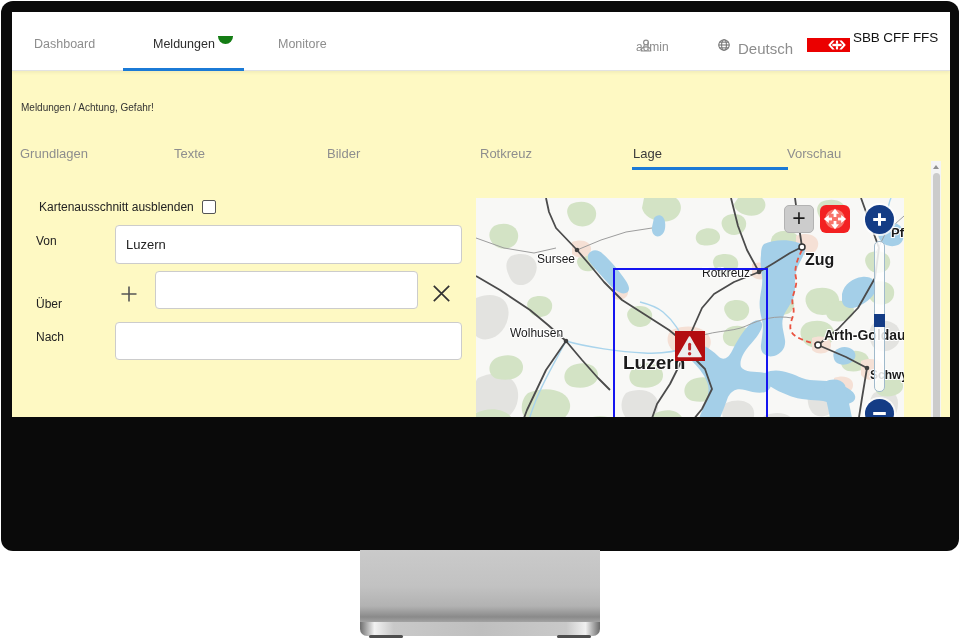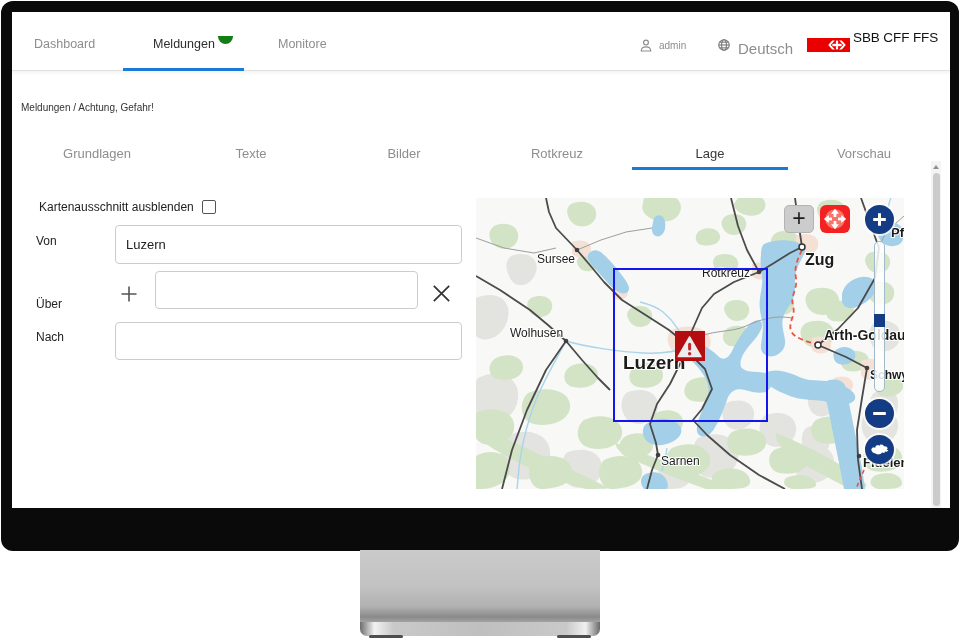--- a/index.html
+++ b/index.html
@@ -1,28 +1,28 @@
 <!DOCTYPE html>
 <html><head>
 <meta charset="utf-8">
 <style>
   * { margin:0; padding:0; box-sizing:border-box; }
   html,body { width:960px; height:638px; background:#fff; font-family:"Liberation Sans", sans-serif; overflow:hidden; }
   .abs { position:absolute; }
   .monitor { position:absolute; left:1px; top:1px; width:957.8px; height:549.5px; background:#0a0a0a; border-radius:12px; }
-  .screen { position:absolute; left:11px; top:11px; width:937.8px; height:496px; background:#ffffff; overflow:hidden; }
+  .screen { position:absolute; left:11px; top:11px; width:937.8px; height:405px; background:#fef9c3; overflow:hidden; }
   
   .nav { position:absolute; left:0; top:0; width:100%; height:59px; background:#fff; border-bottom:1px solid #e2e2e2; box-shadow:0 2px 3px rgba(0,0,0,0.05); }
   .navitem { position:absolute; font-size:12.5px; color:#8d8d8d; top:24.5px; white-space:nowrap; }
   .navitem.active { color:#2e2e2e; }
   .greenwedge { position:absolute; left:206px; top:24px; width:15px; height:7.5px; background:#157d15; border-radius:0 0 8px 8px; }
   .navline { position:absolute; left:111px; top:56px; width:121px; height:3px; background:#1b7ad6; }
   .crumb { position:absolute; left:9px; top:90px; font-size:10px; color:#333; }
   
-  .tab { position:absolute; top:134px; width:154px; text-align:center; font-size:13px; color:#8e8e8e; }
+  .tab { position:absolute; top:134px; width:154px; font-size:13px; color:#8e8e8e; }
   .tab.active { color:#3a3a3a; }
   .tabline { position:absolute; left:620px; top:155px; width:156px; height:3px; background:#1b7ad6; }
   
   .flabel { position:absolute; font-size:12px; color:#222; }
   .checkbox { position:absolute; left:190px; top:188px; width:14px; height:14px; border:1.5px solid #555; border-radius:2px; background:#fff; }
   .input { position:absolute; background:#fff; border:1px solid #ccc; border-radius:4px; font-size:13px; color:#222; }
   
   .map { position:absolute; left:464px; top:186px; width:428px; height:291px; overflow:hidden; background:#f8f8f6; }
   .graybtn { position:absolute; left:772px; top:193px; width:30px; height:28px; background:#cccccc; border:1px solid #b3b3b3; border-radius:5px; color:#1a1a1a; font-size:23px; line-height:25px; text-align:center; font-weight:300; }
   .redbtn { position:absolute; left:808px; top:193px; width:30px; height:28px; background:#f32121; border-radius:6px; }
@@ -41,21 +41,21 @@
 <div class="monitor">
   <div class="screen">
     <div class="nav">
       <span class="navitem" style="left:22px;">Dashboard</span>
       <span class="navitem active" style="left:141px;">Meldungen</span>
       <span class="navitem" style="left:266px;">Monitore</span>
       <svg class="abs" style="left:628px; top:27px;" width="12" height="13" viewBox="0 0 12 13">
         <circle cx="6" cy="3.6" r="2.4" fill="none" stroke="#8d8d8d" stroke-width="1.2"></circle>
         <path d="M1.3 12 Q1.3 7.8 6 7.8 Q10.7 7.8 10.7 12 Z" fill="none" stroke="#8d8d8d" stroke-width="1.2"></path>
       </svg>
-      <span class="navitem" style="left:647px; font-size:10px; top:28px;">admin</span>
+      <span class="navitem" style="left:624px; font-size:12px; top:28px;">admin</span>
       <svg class="abs" style="left:706px; top:27px;" width="12" height="12" viewBox="0 0 13 13">
         <circle cx="6.5" cy="6.5" r="5.7" fill="none" stroke="#777" stroke-width="1.2"></circle>
         <ellipse cx="6.5" cy="6.5" rx="2.6" ry="5.7" fill="none" stroke="#777" stroke-width="1.2"></ellipse>
         <line x1="0.8" y1="6.5" x2="12.2" y2="6.5" stroke="#777" stroke-width="1.2"></line>
         <line x1="1.6" y1="3.4" x2="11.4" y2="3.4" stroke="#777" stroke-width="1.2"></line>
         <line x1="1.6" y1="9.6" x2="11.4" y2="9.6" stroke="#777" stroke-width="1.2"></line>
       </svg>
       <span class="navitem" style="left:726px; font-size:15px; top:28px;">Deutsch</span>
       <svg class="abs" style="left:795px; top:25.5px;" width="43" height="14" viewBox="0 0 43 14">
         <rect width="43" height="14" fill="#eb0000"></rect>

